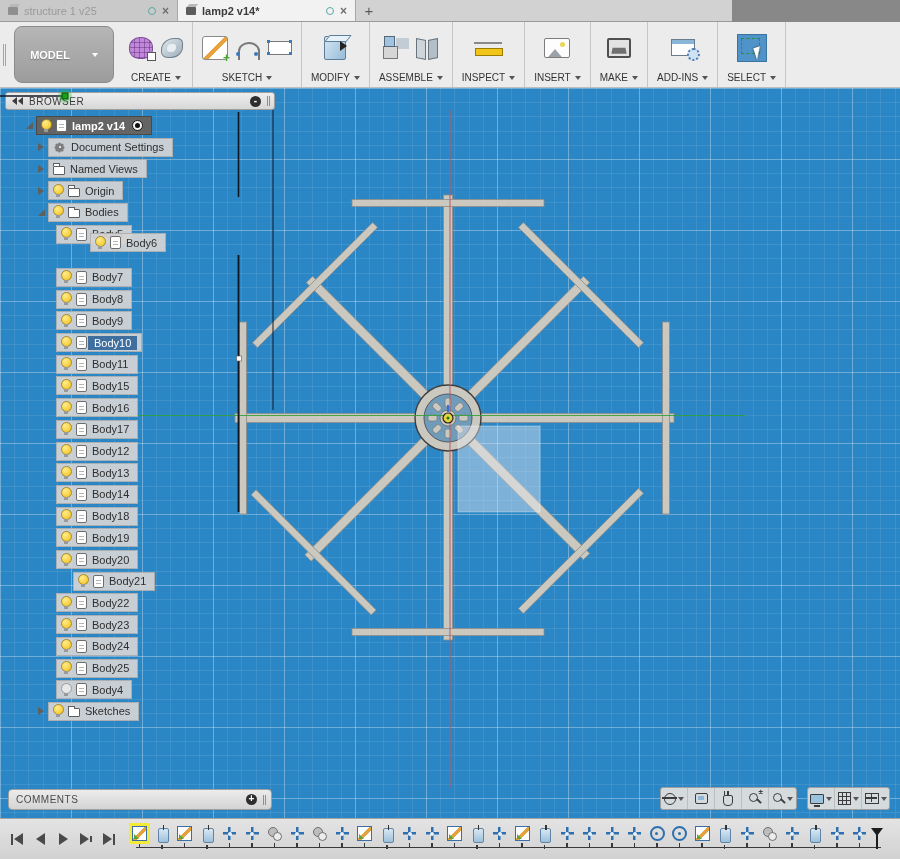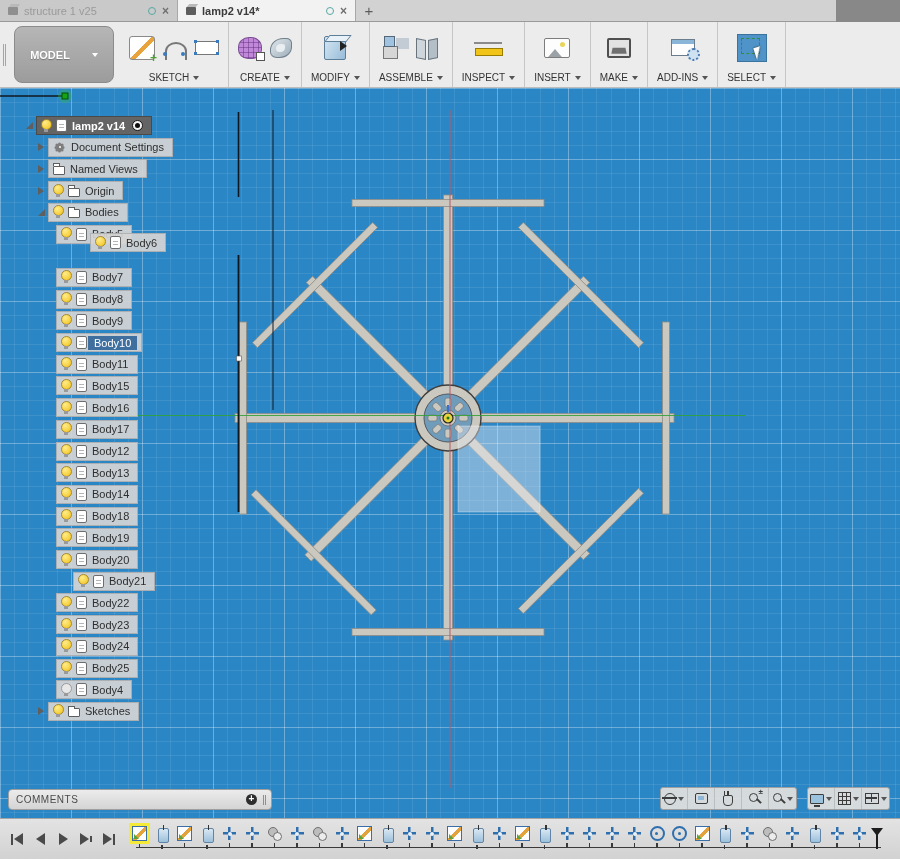--- a/index.html
+++ b/index.html
@@ -1,21 +1,21 @@
 <!DOCTYPE html>
 <html><head>
 <meta charset="utf-8">
 <style>
   html,body{margin:0;padding:0;background:#888;}
   body{width:900px;height:859px;position:relative;overflow:hidden;
        font-family:"Liberation Sans",sans-serif;-webkit-font-smoothing:antialiased;}
   *{box-sizing:border-box;}
 
   
-  .tabbar{position:absolute;left:0;top:0;width:836px;height:22px;background:#d2d2d2;
+  .tabbar{position:absolute;left:0;top:0;width:732px;height:22px;background:#d2d2d2;
           border-bottom:1px solid #9a9a9a;display:flex;align-items:stretch;}
   .tab{display:flex;align-items:center;gap:6px;padding:0 8px;width:178px;
        border-right:1px solid #a8a8a8;font-size:11px;color:#9a9a9a;background:#c9c9c9;cursor:default;}
   .tab.active{background:#f2f2f2;color:#3c3c3c;font-weight:bold;}
   .tab .lbl{flex:1;white-space:nowrap;overflow:hidden;}
   .cube{width:10px;height:8px;background:#8f8f8f;position:relative;border-radius:1px;flex:none;}
   .cube::before{content:"";position:absolute;top:-3px;left:2px;width:9px;height:3px;background:#b9b9b9;transform:skewX(-40deg);}
   .tab.active .cube{background:#5d5d5d;}
   .syncring{width:8px;height:8px;border:1.5px solid #55aaa5;border-radius:50%;flex:none;}
   .closex{font-size:12px;color:#6f6f6f;font-weight:bold;line-height:1;flex:none;}
@@ -220,36 +220,36 @@
       <i></i>
       <i></i>
     </div>
   <div class="modelbtn">
     <span>MODEL</span>
     <span class="caret w"></span>
   </div>
   <div id="tgroups" style="display:flex;align-items:stretch;">
       <div class="tgroup">
         <div class="ticons">
+          <span class="ti ti-create-form"></span>
+          <span class="ti ti-sculpt"></span>
+        </div>
+        <div class="tlabel">
+          <span>CREATE</span>
+     <span class="caret"></span>
+        </div>
+      </div>
+      <div class="tgroup">
+        <div class="ticons">
           <span class="ti ti-create-sketch"></span>
           <span class="ti ti-spline"></span>
           <span class="ti ti-rectangle"></span>
         </div>
         <div class="tlabel">
           <span>SKETCH</span>
-     <span class="caret"></span>
-        </div>
-      </div>
-      <div class="tgroup">
-        <div class="ticons">
-          <span class="ti ti-create-form"></span>
-          <span class="ti ti-sculpt"></span>
-        </div>
-        <div class="tlabel">
-          <span>CREATE</span>
      <span class="caret"></span>
         </div>
       </div>
       <div class="tgroup">
         <div class="ticons">
           <span class="ti ti-press-pull"></span>
         </div>
         <div class="tlabel">
           <span>MODIFY</span>
      <span class="caret"></span>
@@ -346,20 +346,29 @@
       <line x1="66" y1="327.5" x2="745" y2="327.5" stroke="#2FA133" stroke-width="1" opacity="0.85"></line>
       <circle cx="448" cy="330" r="5" fill="#E6D23E" stroke="#222" stroke-width="1.2"></circle>
       <line x1="448" y1="324" x2="448" y2="317" stroke="#3a6ecc" stroke-width="2"></line>
       <circle cx="448" cy="330" r="1.5" fill="#1c7a1c"></circle>
       <line x1="238.5" y1="24" x2="238.5" y2="109" stroke="#11181F" stroke-width="1.6"></line>
       <line x1="238.5" y1="167" x2="238.5" y2="424" stroke="#11181F" stroke-width="1.8"></line>
       <rect x="236.5" y="268" width="5" height="5" fill="#fff" stroke="#555" stroke-width="0.6"></rect>
       <rect x="458" y="338" width="82" height="86" fill="rgba(228,231,238,0.45)" stroke="rgba(255,255,255,0.35)"></rect>
     </svg>
 
+  <div class="bheader">
+    <span class="dbltri">
+        <i></i>
+        <i></i>
+      </span>
+    <span class="lbl">BROWSER</span>
+    <span class="circbtn">-</span>
+    <span class="hgrip"></span>
+  </div>
   <div class="bedge"></div>
   <div id="btree">
       <div class="brow" style="top: 28px; left: 14px; margin-left: 8px;">
         <span class="tri">
           <span class="tri-exp"></span>
         </span>
         <span class="rowbg dark">
           <span class="bulb"></span>
           <span class="docic"></span>
           <span class="lbl">lamp2 v14</span>

